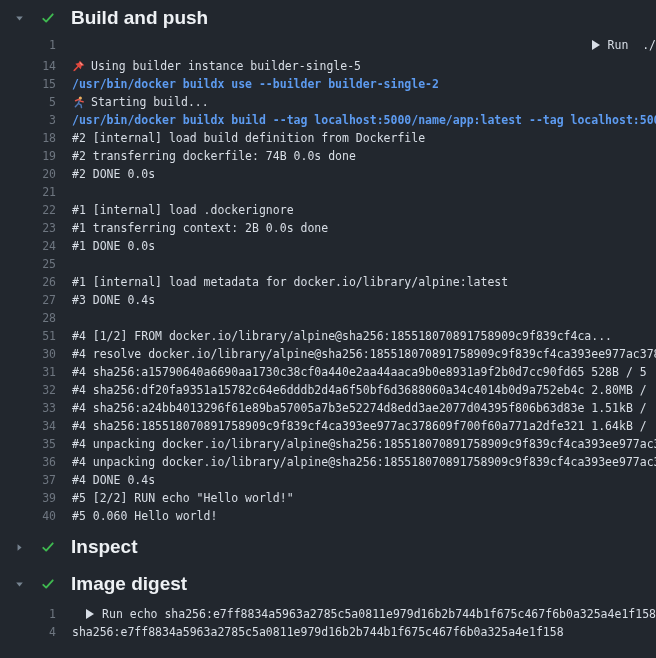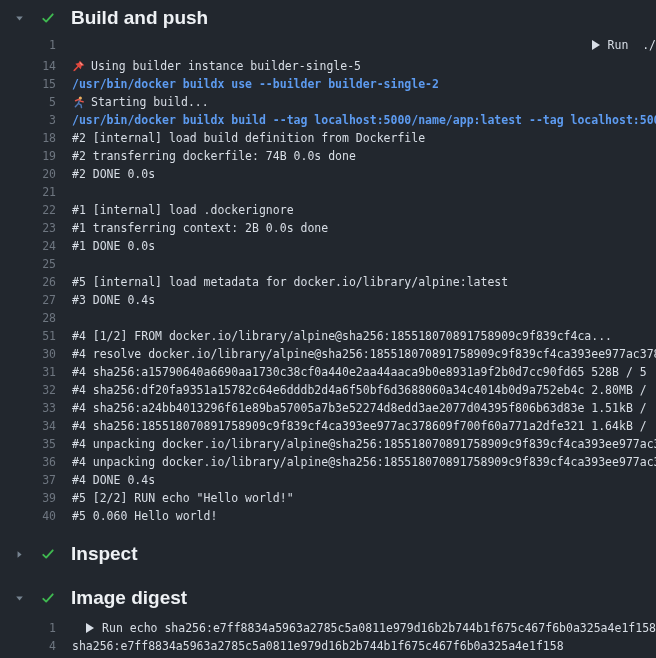--- a/index.html
+++ b/index.html
@@ -13,21 +13,21 @@
   }
   * { box-sizing: border-box; }
   html, body {
     margin: 0; padding: 0;
     width: 656px; height: 658px;
     background: var(--bg);
     overflow: hidden;
   }
   .log-viewer { width: 656px; height: 658px; overflow: hidden; }
 
-  .section + .section { margin-top: 14px; }
+  .section + .section { margin-top: 7px; }
 
   .section-header {
     display: flex;
     align-items: center;
     height: 30px;
     padding-left: 14px;
     cursor: pointer;
   }
   .section:first-of-type .section-header { height: 36px; }
 
@@ -186,21 +186,21 @@
         </div>
         <div class="log-line">
           <span class="line-num">25</span>
           <span class="line-content">
             <span class="txt"></span>
           </span>
         </div>
         <div class="log-line">
           <span class="line-num">26</span>
           <span class="line-content">
-            <span class="txt">#5 [internal] load metadata for docker.io/library/alpine:latest</span>
+            <span class="txt">#1 [internal] load metadata for docker.io/library/alpine:latest</span>
           </span>
         </div>
         <div class="log-line">
           <span class="line-num">27</span>
           <span class="line-content">
             <span class="txt">#3 DONE 0.4s</span>
           </span>
         </div>
         <div class="log-line">
           <span class="line-num">28</span>

